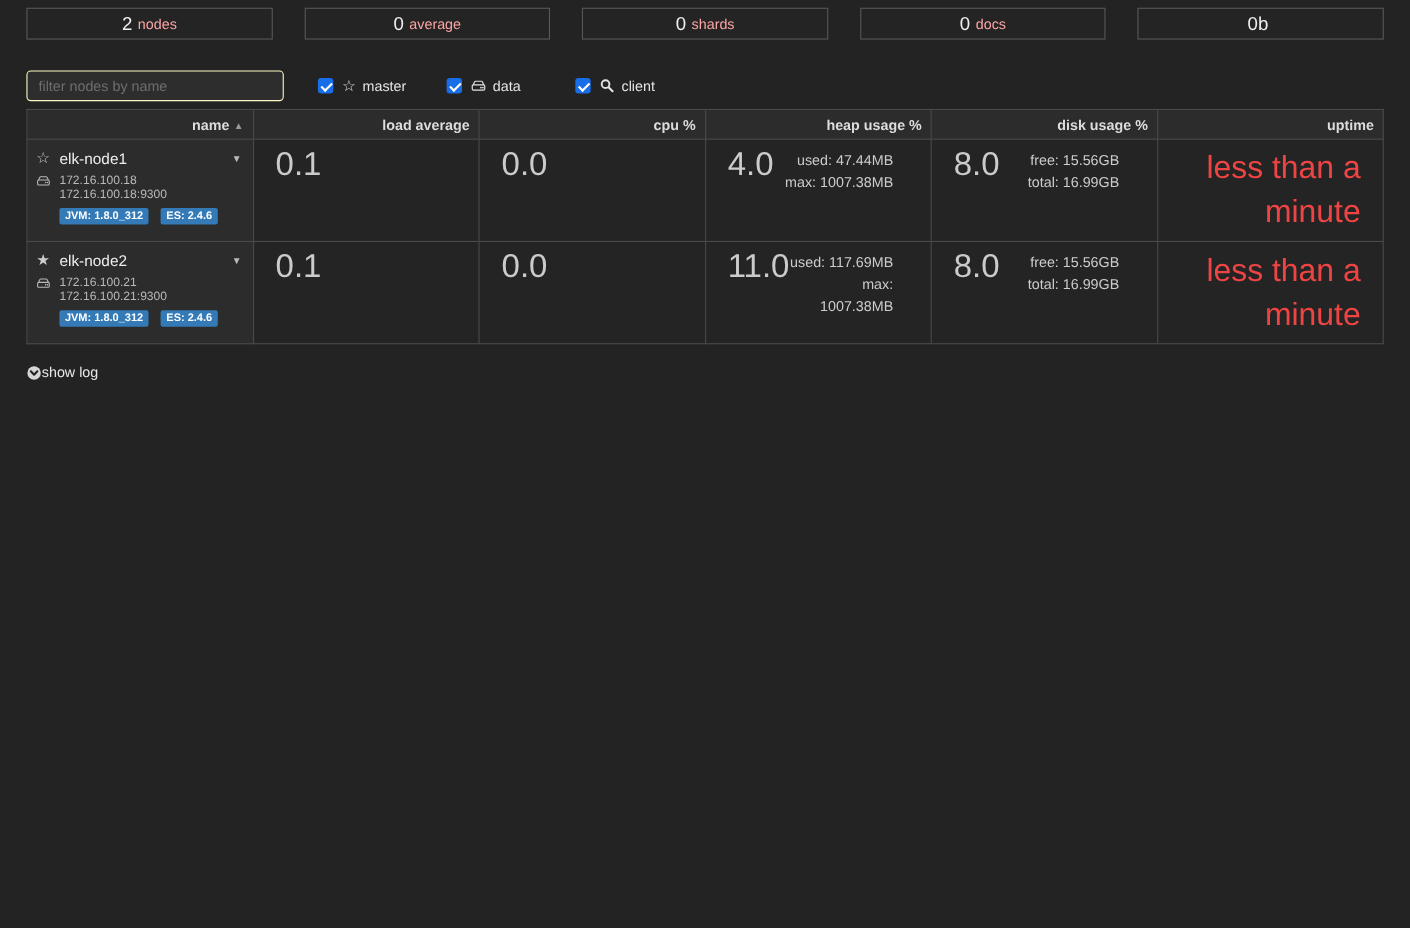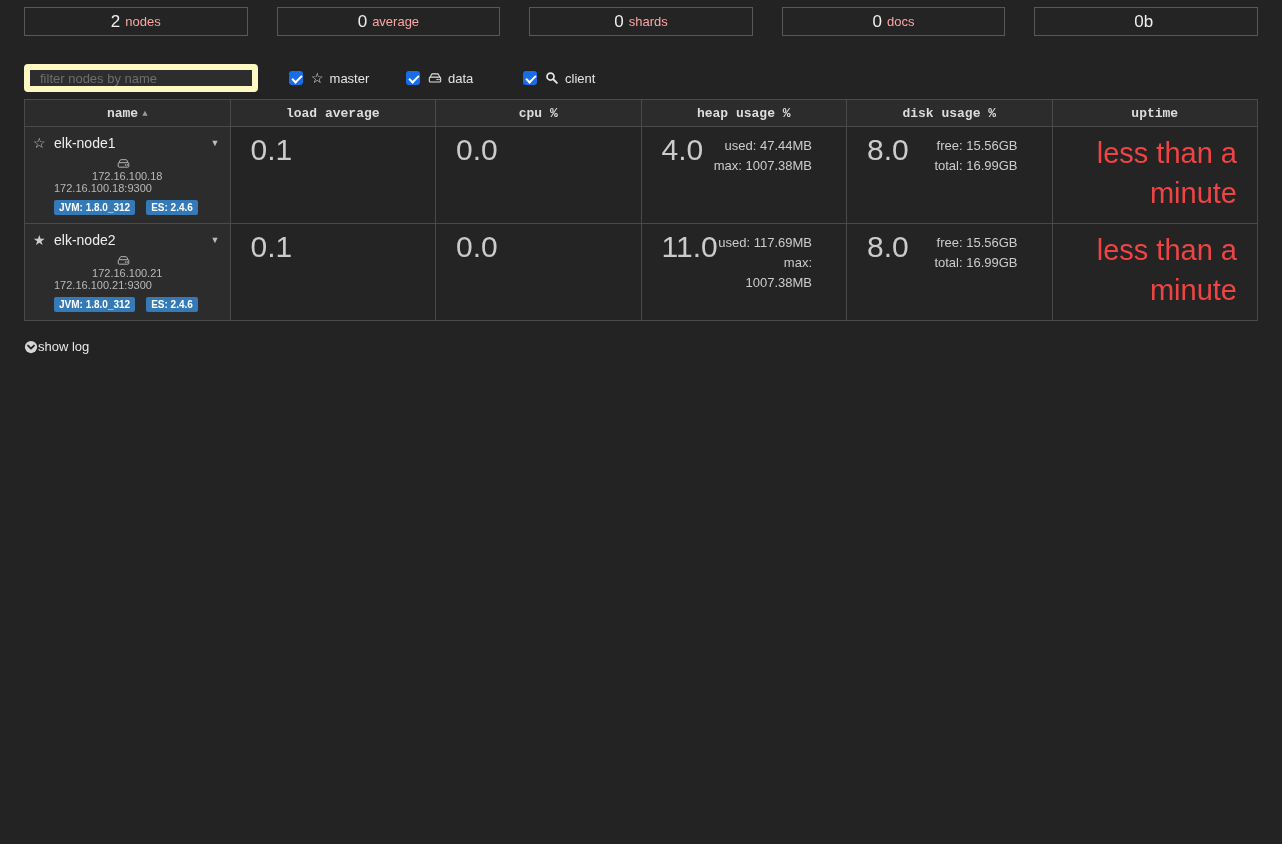--- a/index.html
+++ b/index.html
@@ -33,21 +33,21 @@
   
   .filter-row {
     display: flex;
     align-items: center;
     margin: 28px 24px 0 24px;
   }
   .filter-input {
     width: 234px;
     height: 28px;
     background: #2d2d2d;
-    border: 6px solid #fef9c3;
+    border: 1px solid #fef9c3;
     border-radius: 4px;
     color: #cccccc;
     font-size: 13px;
     padding: 0 10px;
     outline: none;
     font-family: "Liberation Sans", sans-serif;
   }
   .filter-input::placeholder { color: #6e6e6e; }
   .checkbox-group { display: flex; margin-left: 31px; }
   .cb-item {
@@ -84,40 +84,39 @@
     border-collapse: collapse;
     table-layout: fixed;
   }
   .nodes-table th {
     height: 27px;
     background: #2c2c2c;
     border: 1px solid #4a4a4a;
     color: #dddddd;
     font-size: 13px;
     font-weight: 700;
-    text-align: center;
+    text-align: right;
     padding: 0 8px;
     cursor: pointer;
-    font-family: Liberation Mono, monospace;
   }
   .sort-caret { color: #9a9a9a; font-size: 9px; margin-left: 4px; vertical-align: 1px; }
   .nodes-table td {
     height: 91px;
     border: 1px solid #4a4a4a;
     background: #242424;
     vertical-align: top;
     padding: 6px 20px;
   }
   td.name-cell { background: #2c2c2c; padding: 8px 8px; }
 
   .node-line1 { display: flex; align-items: center; cursor: pointer; }
   .node-star { color: #cccccc; font-size: 14px; width: 21px; flex: none; }
   .node-name { color: #eeeeee; font-size: 14px; }
   .node-caret { margin-left: auto; color: #bbbbbb; font-size: 9px; padding-right: 2px; cursor: pointer; }
-  .node-line2 { display: flex; align-items: center; margin-top: 6px; flex-direction: column; }
+  .node-line2 { display: flex; margin-top: 6px; }
   .node-line2 .hdd-wrap { width: 21px; flex: none; display: inline-flex; }
   .node-ip, .node-transport { color: #b9b9b9; font-size: 11px; }
   .node-line3 { padding-left: 21px; }
   .node-badges { margin-top: 6px; padding-left: 21px; display: flex; gap: 11px; }
   .badge {
     background: #337ab7;
     color: #ffffff;
     font-size: 10px;
     font-weight: 700;
     padding: 2px 5px;

